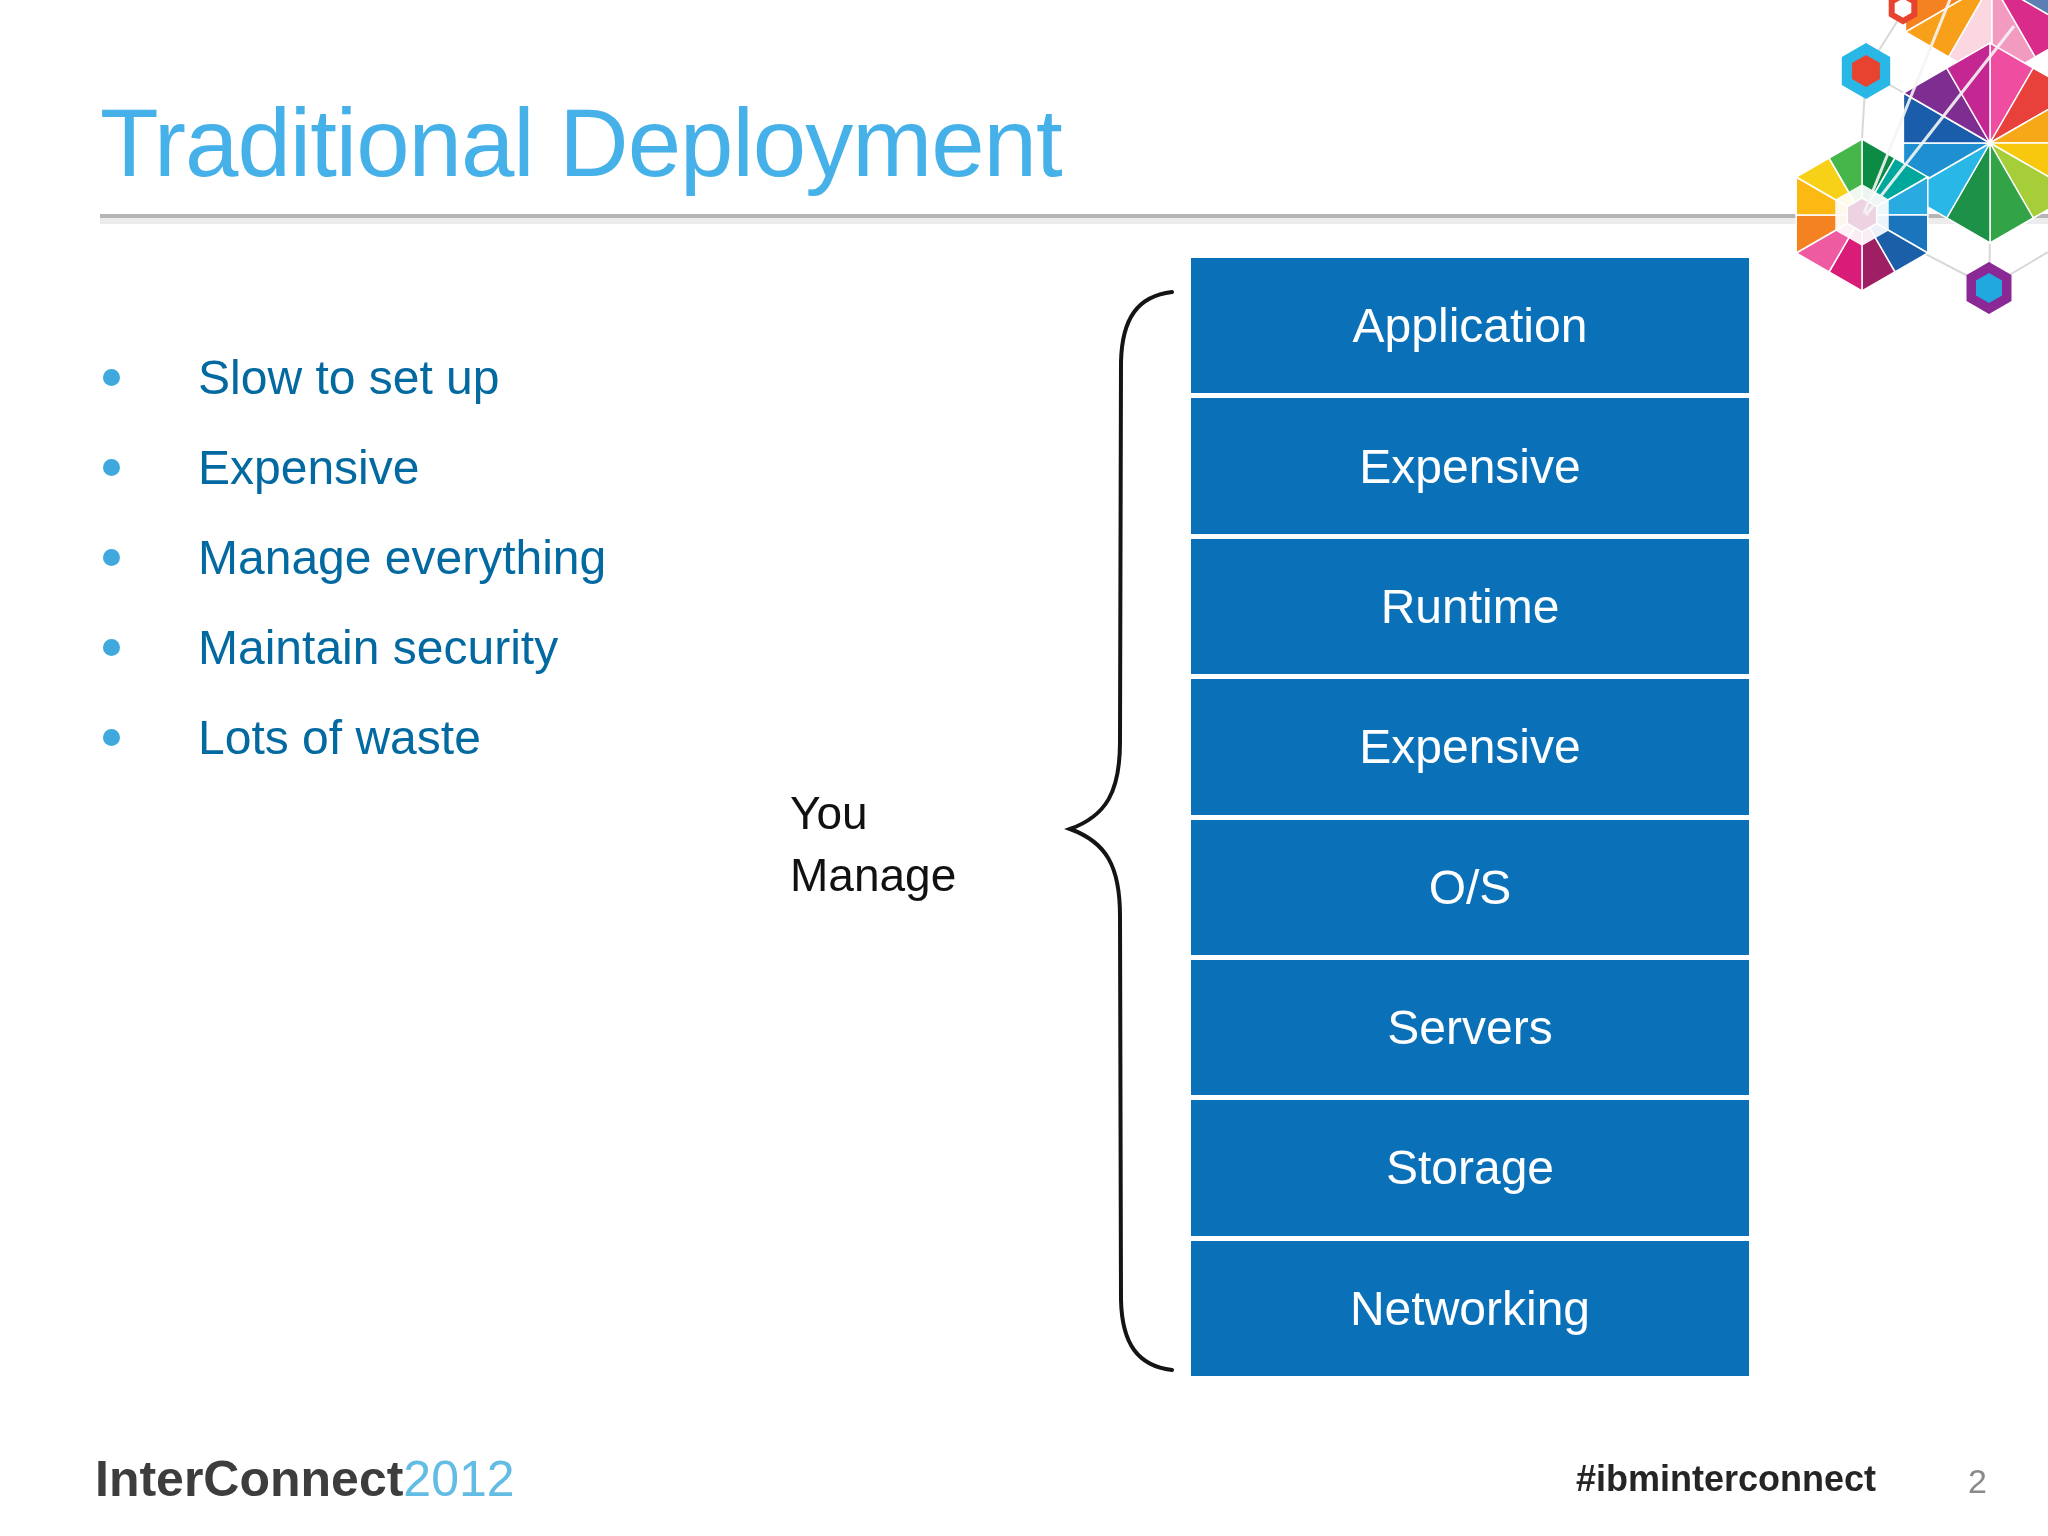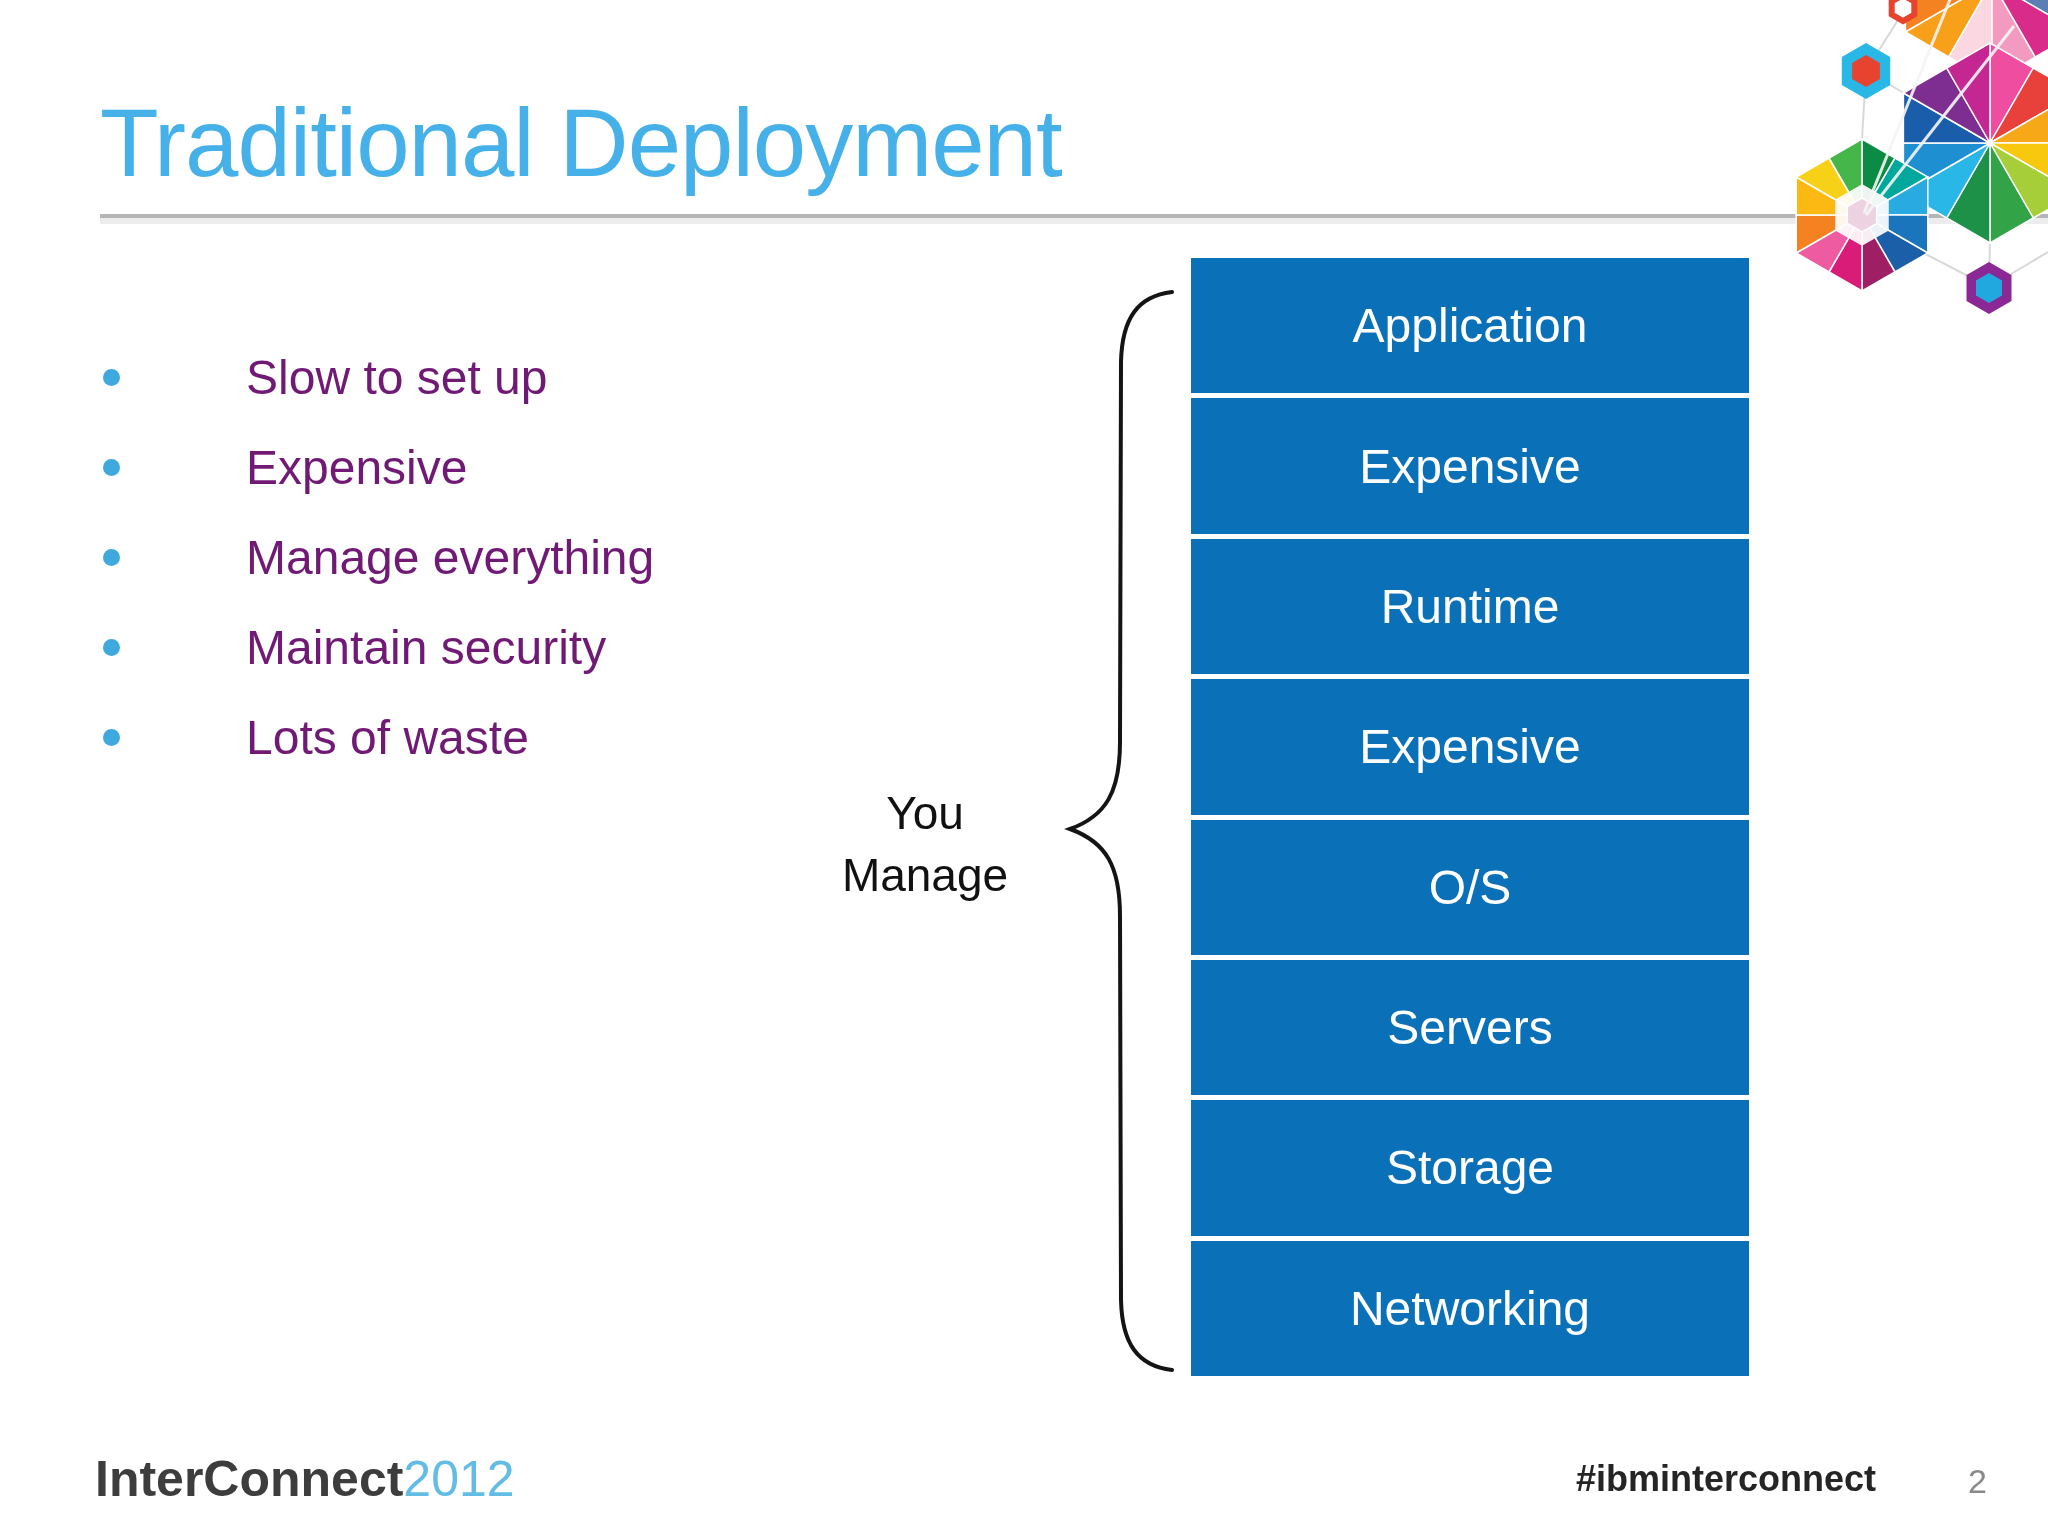--- a/index.html
+++ b/index.html
@@ -6,25 +6,25 @@
   body{width:2048px;height:1536px;font-family:"Liberation Sans",sans-serif;}
   .slide{position:relative;width:2048px;height:1536px;background:#ffffff;overflow:hidden;}
 
   .title{position:absolute;left:100px;top:88px;margin:0;font-size:96px;font-weight:400;
          letter-spacing:-1px;color:#45b1e8;white-space:nowrap;}
 
   .rule{position:absolute;left:100px;right:0;top:214px;height:4px;background:#b5b5b5;
         border-bottom:6px solid #ececec;}
 
   .bullets{position:absolute;left:95px;top:332px;margin:0;padding:0;list-style:none;width:860px;}
-  .bullets li{display:flex;align-items:center;height:90px;font-size:48px;color:#701a75;gap:48px;}
+  .bullets li{display:flex;align-items:center;height:90px;font-size:48px;color:#0369a1;}
   .bullets .dot{flex:0 0 auto;width:17px;height:17px;border-radius:50%;background:#3fa9dd;
                 margin-left:8px;margin-right:78px;}
 
-  .you-manage{position:absolute;left:790px;top:782px;width:270px;text-align:center;
+  .you-manage{position:absolute;left:790px;top:782px;width:270px;
               font-size:46px;line-height:62px;color:#111;}
 
   .brace-svg{position:absolute;left:0;top:0;width:2048px;height:1536px;pointer-events:none;}
 
   .stack{position:absolute;left:1191px;top:258px;width:558px;height:1118px;
          display:flex;flex-direction:column;gap:5px;}
   .stack .layer{flex:1;background:#0a70b8;color:#ffffff;font-size:48px;
                 display:flex;align-items:center;justify-content:center;}
 
   .footer-logo{position:absolute;left:95px;top:1450px;font-size:50px;font-weight:700;

